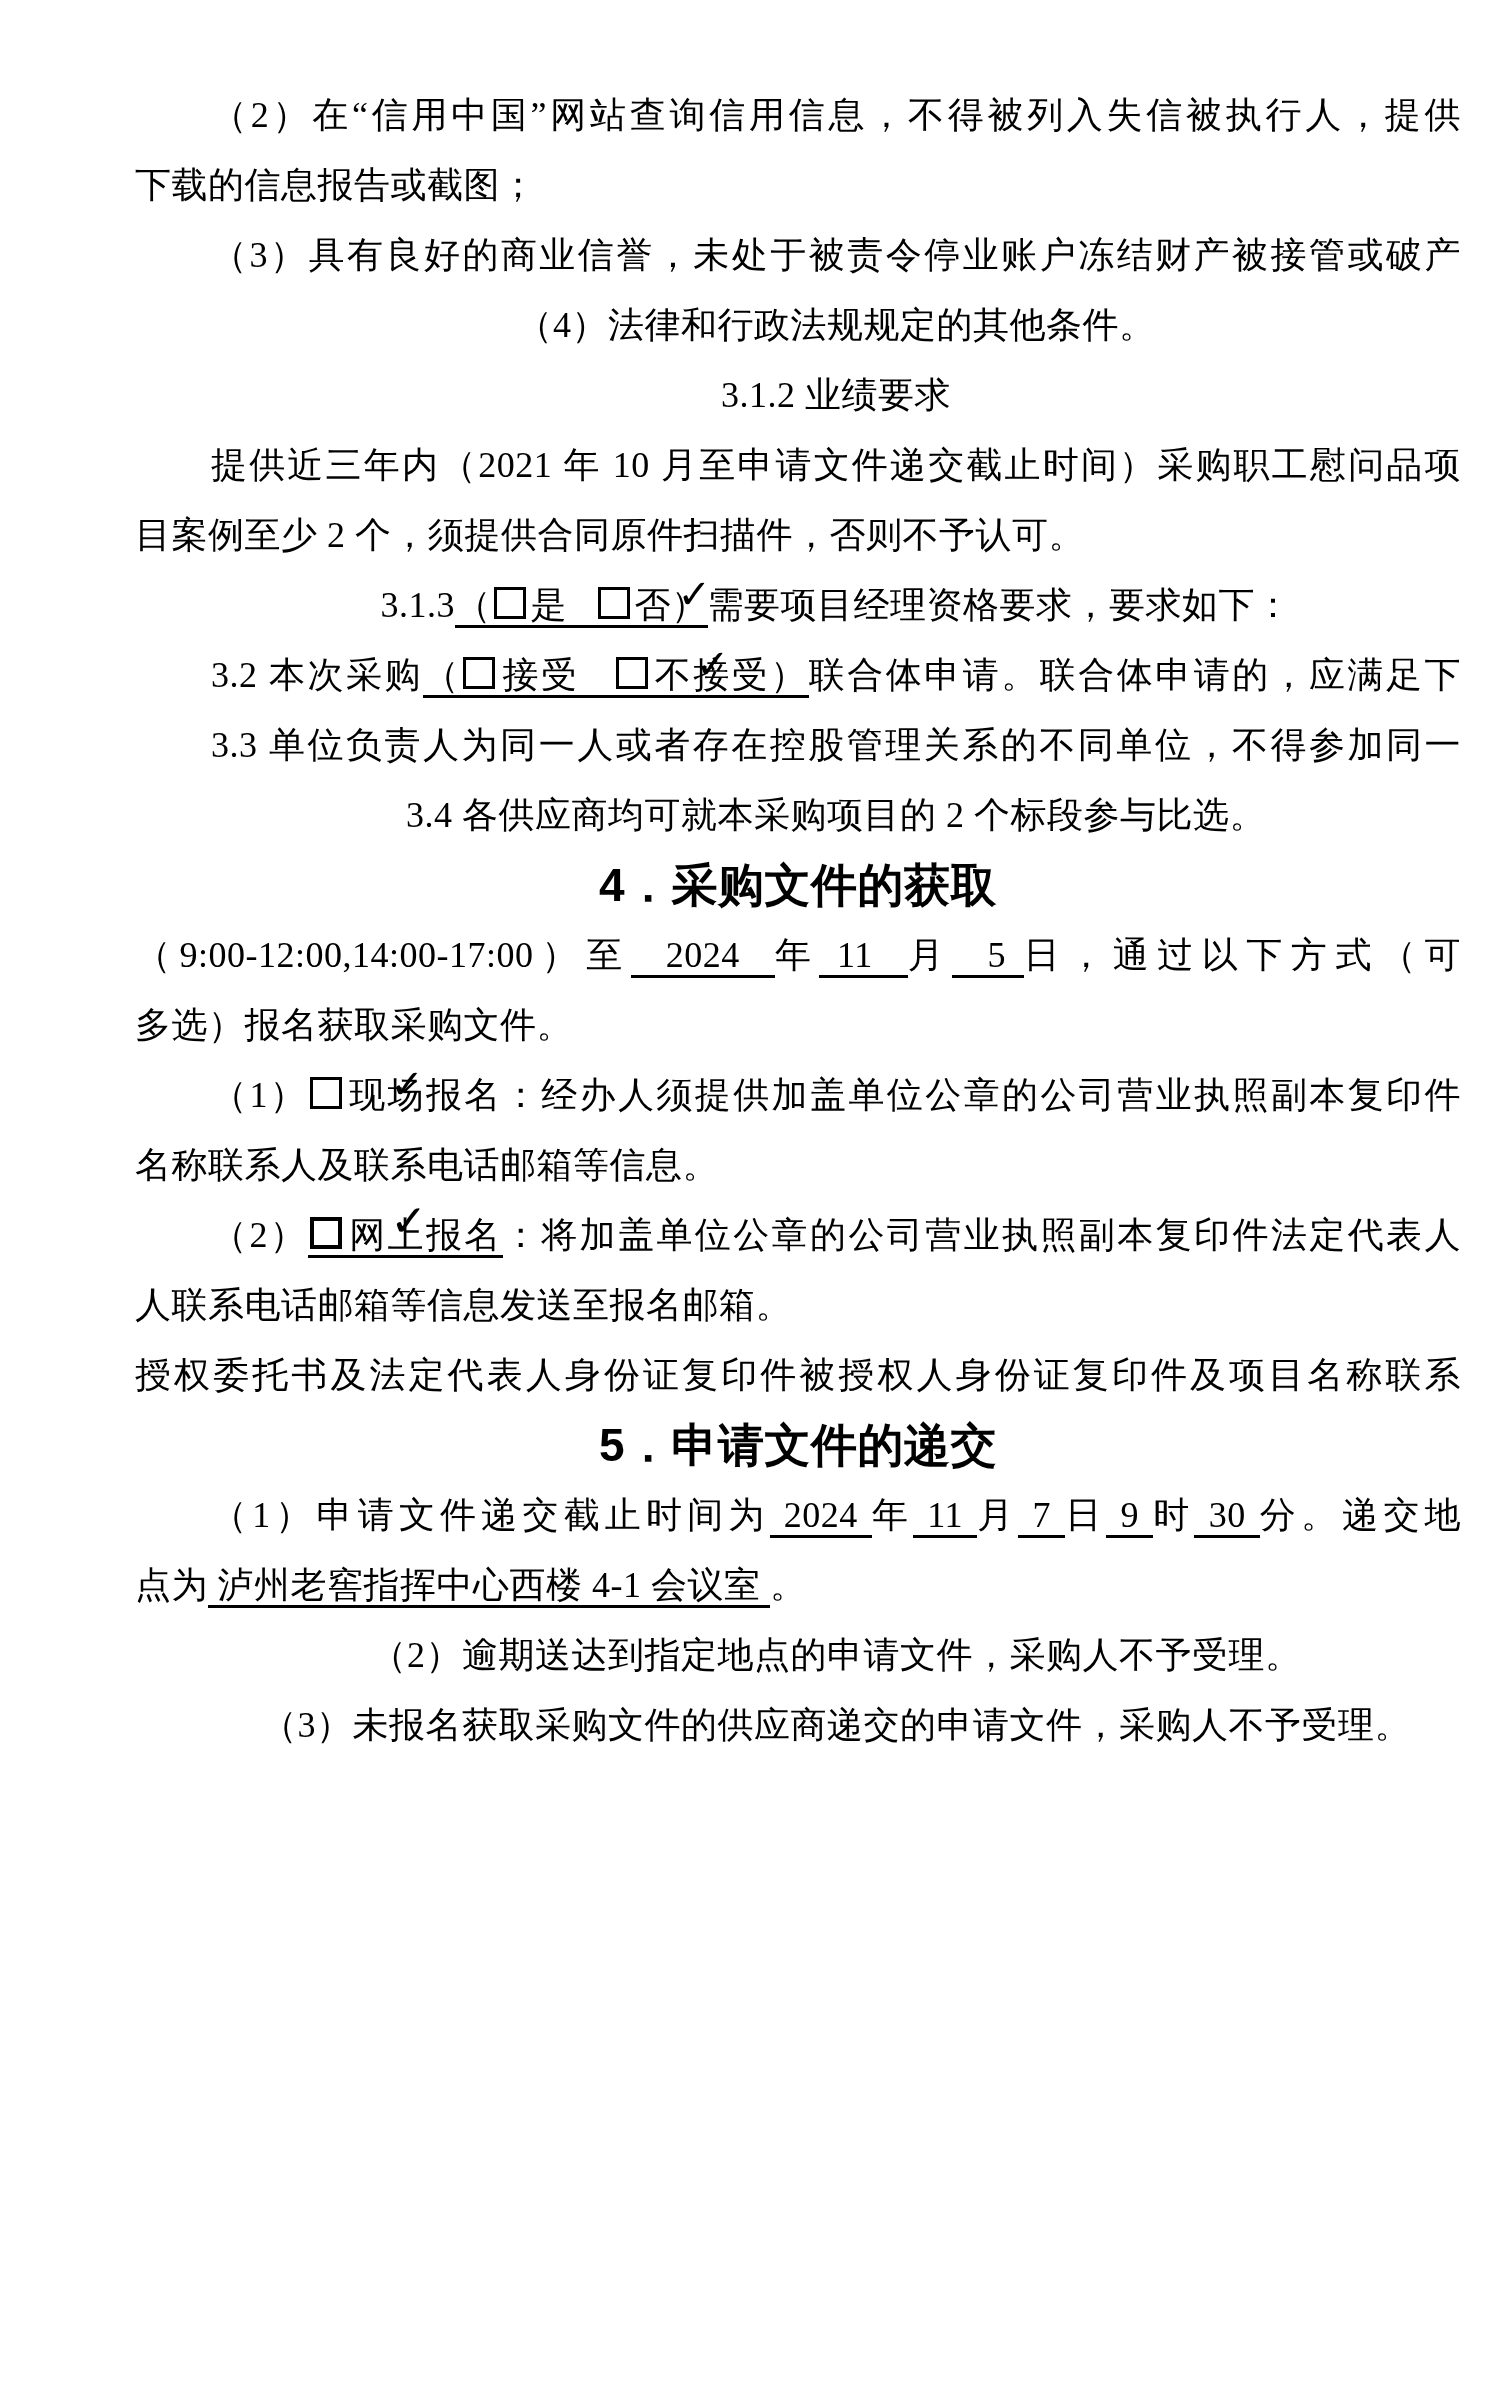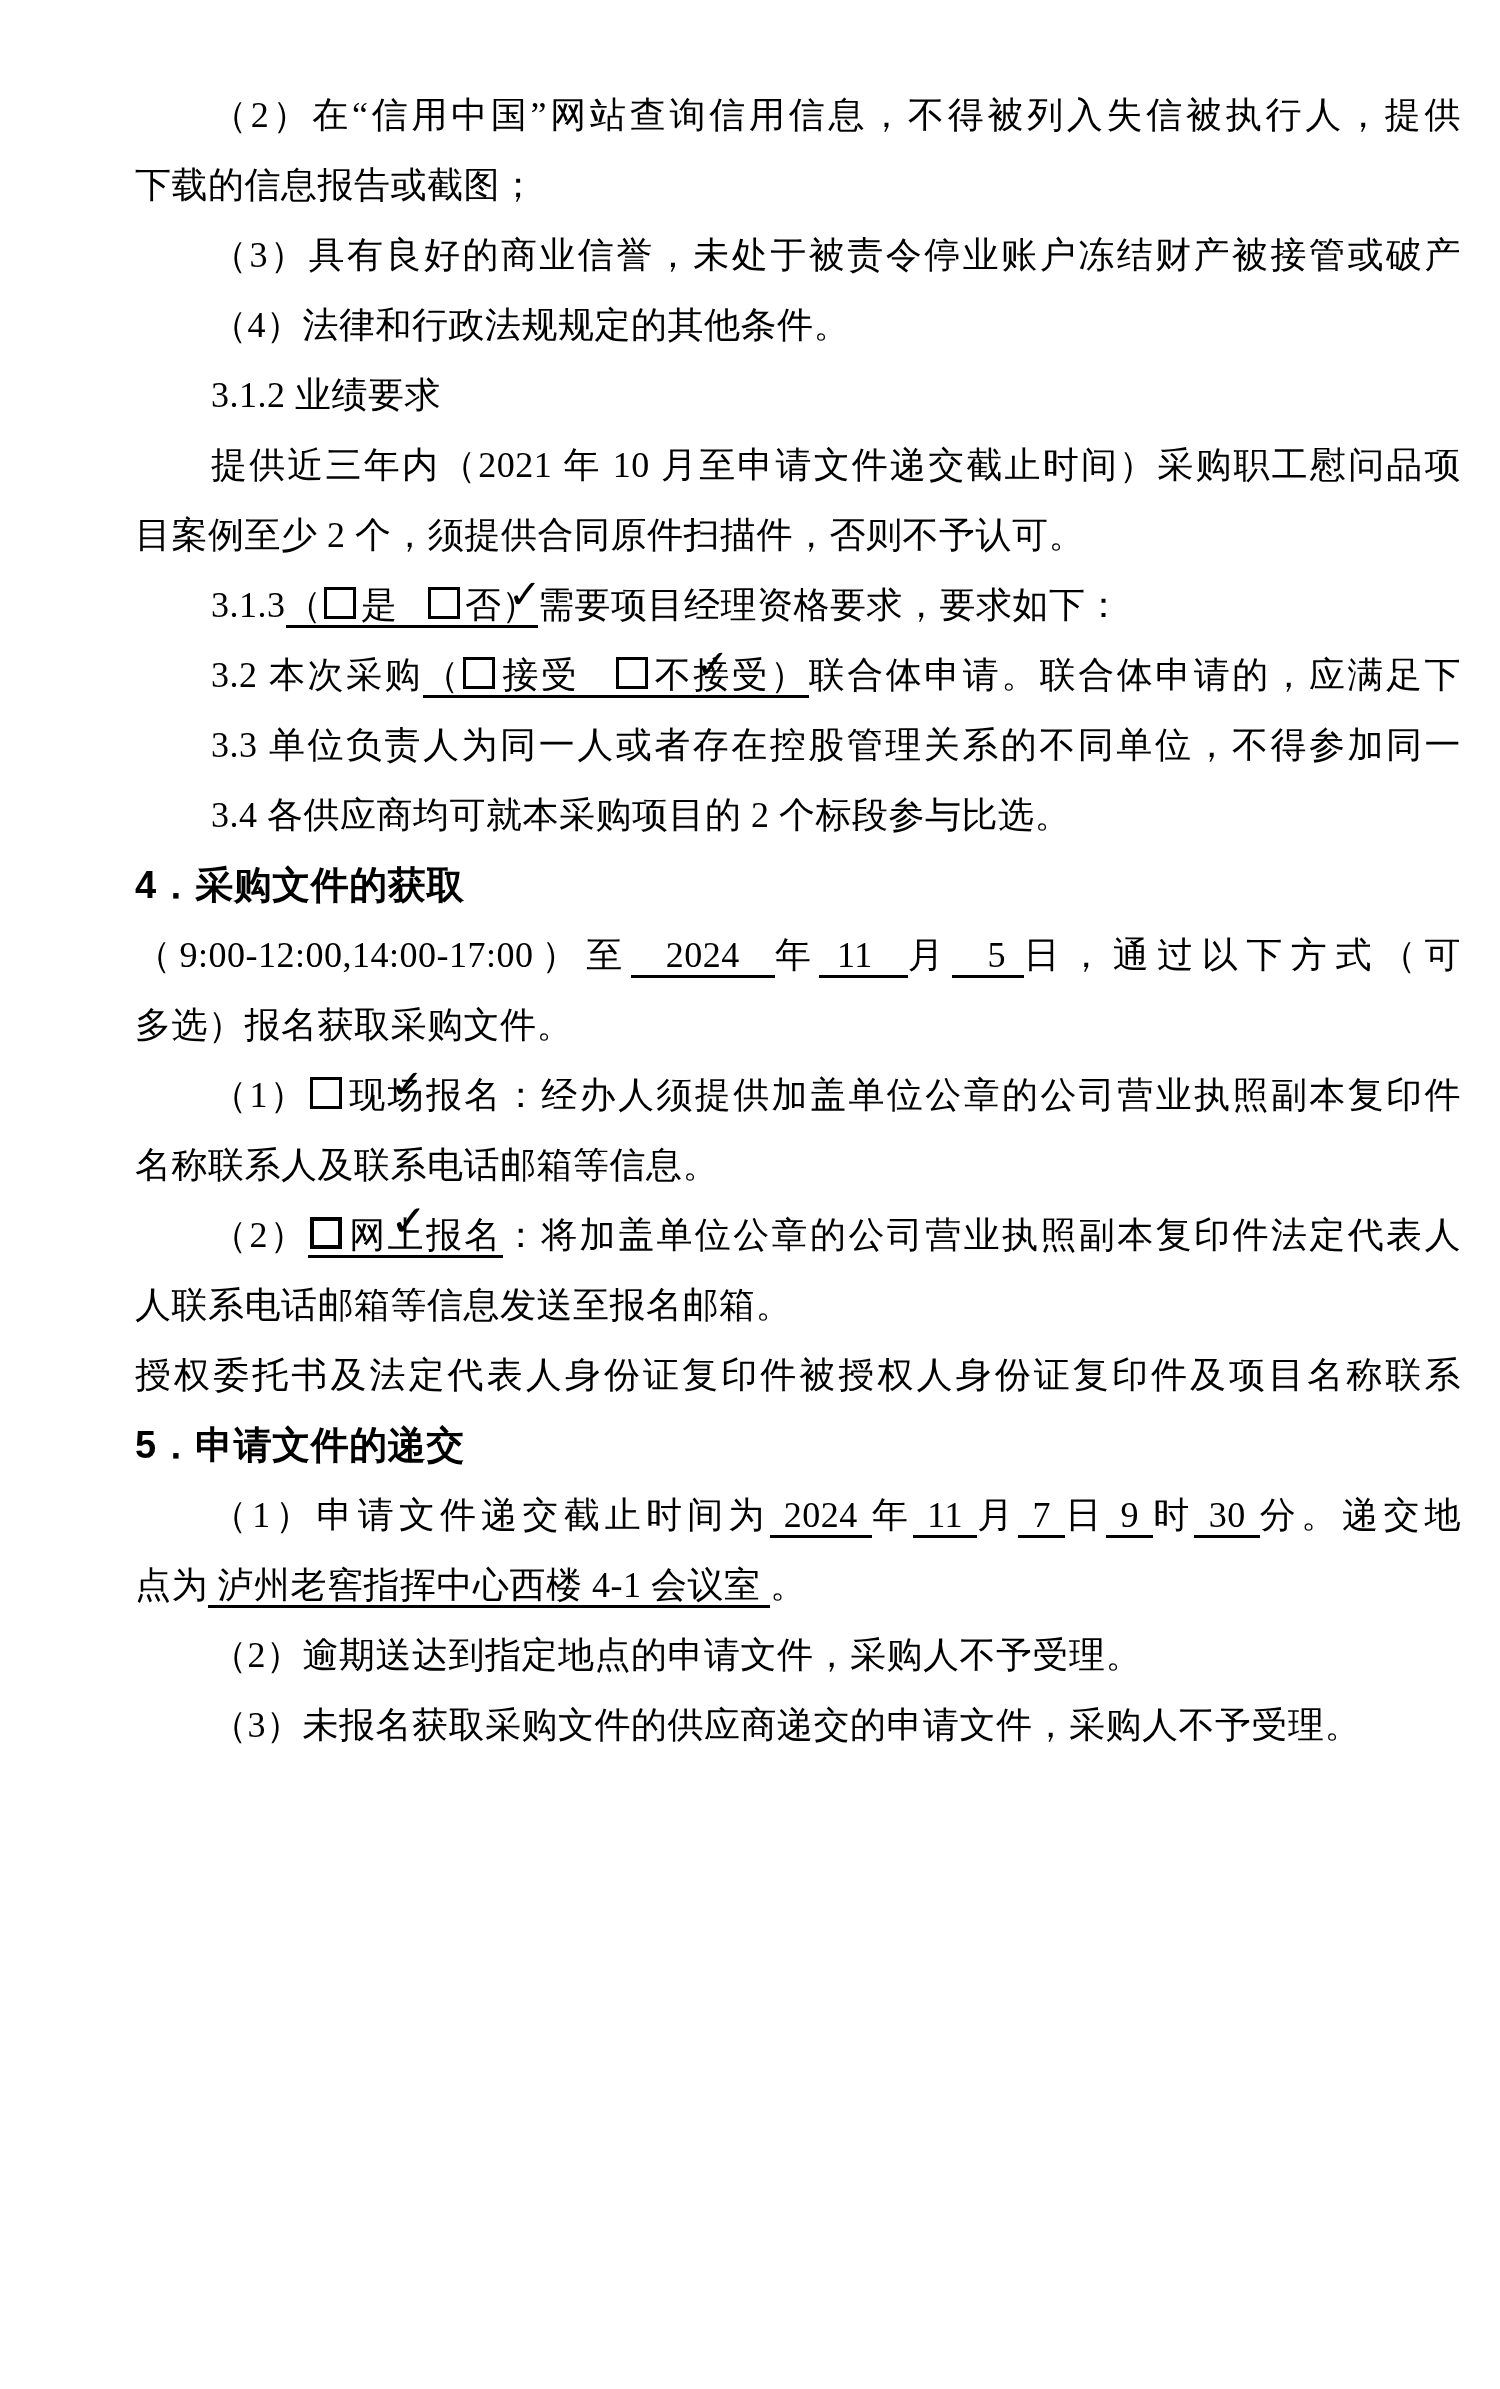--- a/index.html
+++ b/index.html
@@ -22,29 +22,30 @@
     left: 87px;
     top: 80px;
     width: 1326px;
   }
   .line {
     min-height: 70px;
     line-height: 70px;
     font-size: 36px;
     letter-spacing: 0.5px;
   }
-  .line.indent { text-indent: 76px; }
+  .line.indent { text-indent: 76px; text-align: center; }
   .line.j {
     text-align: justify;
     text-align-last: justify;
   }
   .line.heading {
     font-family: "Liberation Sans", "DejaVu Sans", sans-serif;
     font-weight: bold;
-    font-size: 38px;
+    font-size: 46px;
+    text-align: center;
   }
   .ug {
     border-bottom: 3px solid #000;
     display: inline;
   }
   .cb {
     display: inline-block;
     box-sizing: border-box;
     width: 32px;
     height: 32px;

